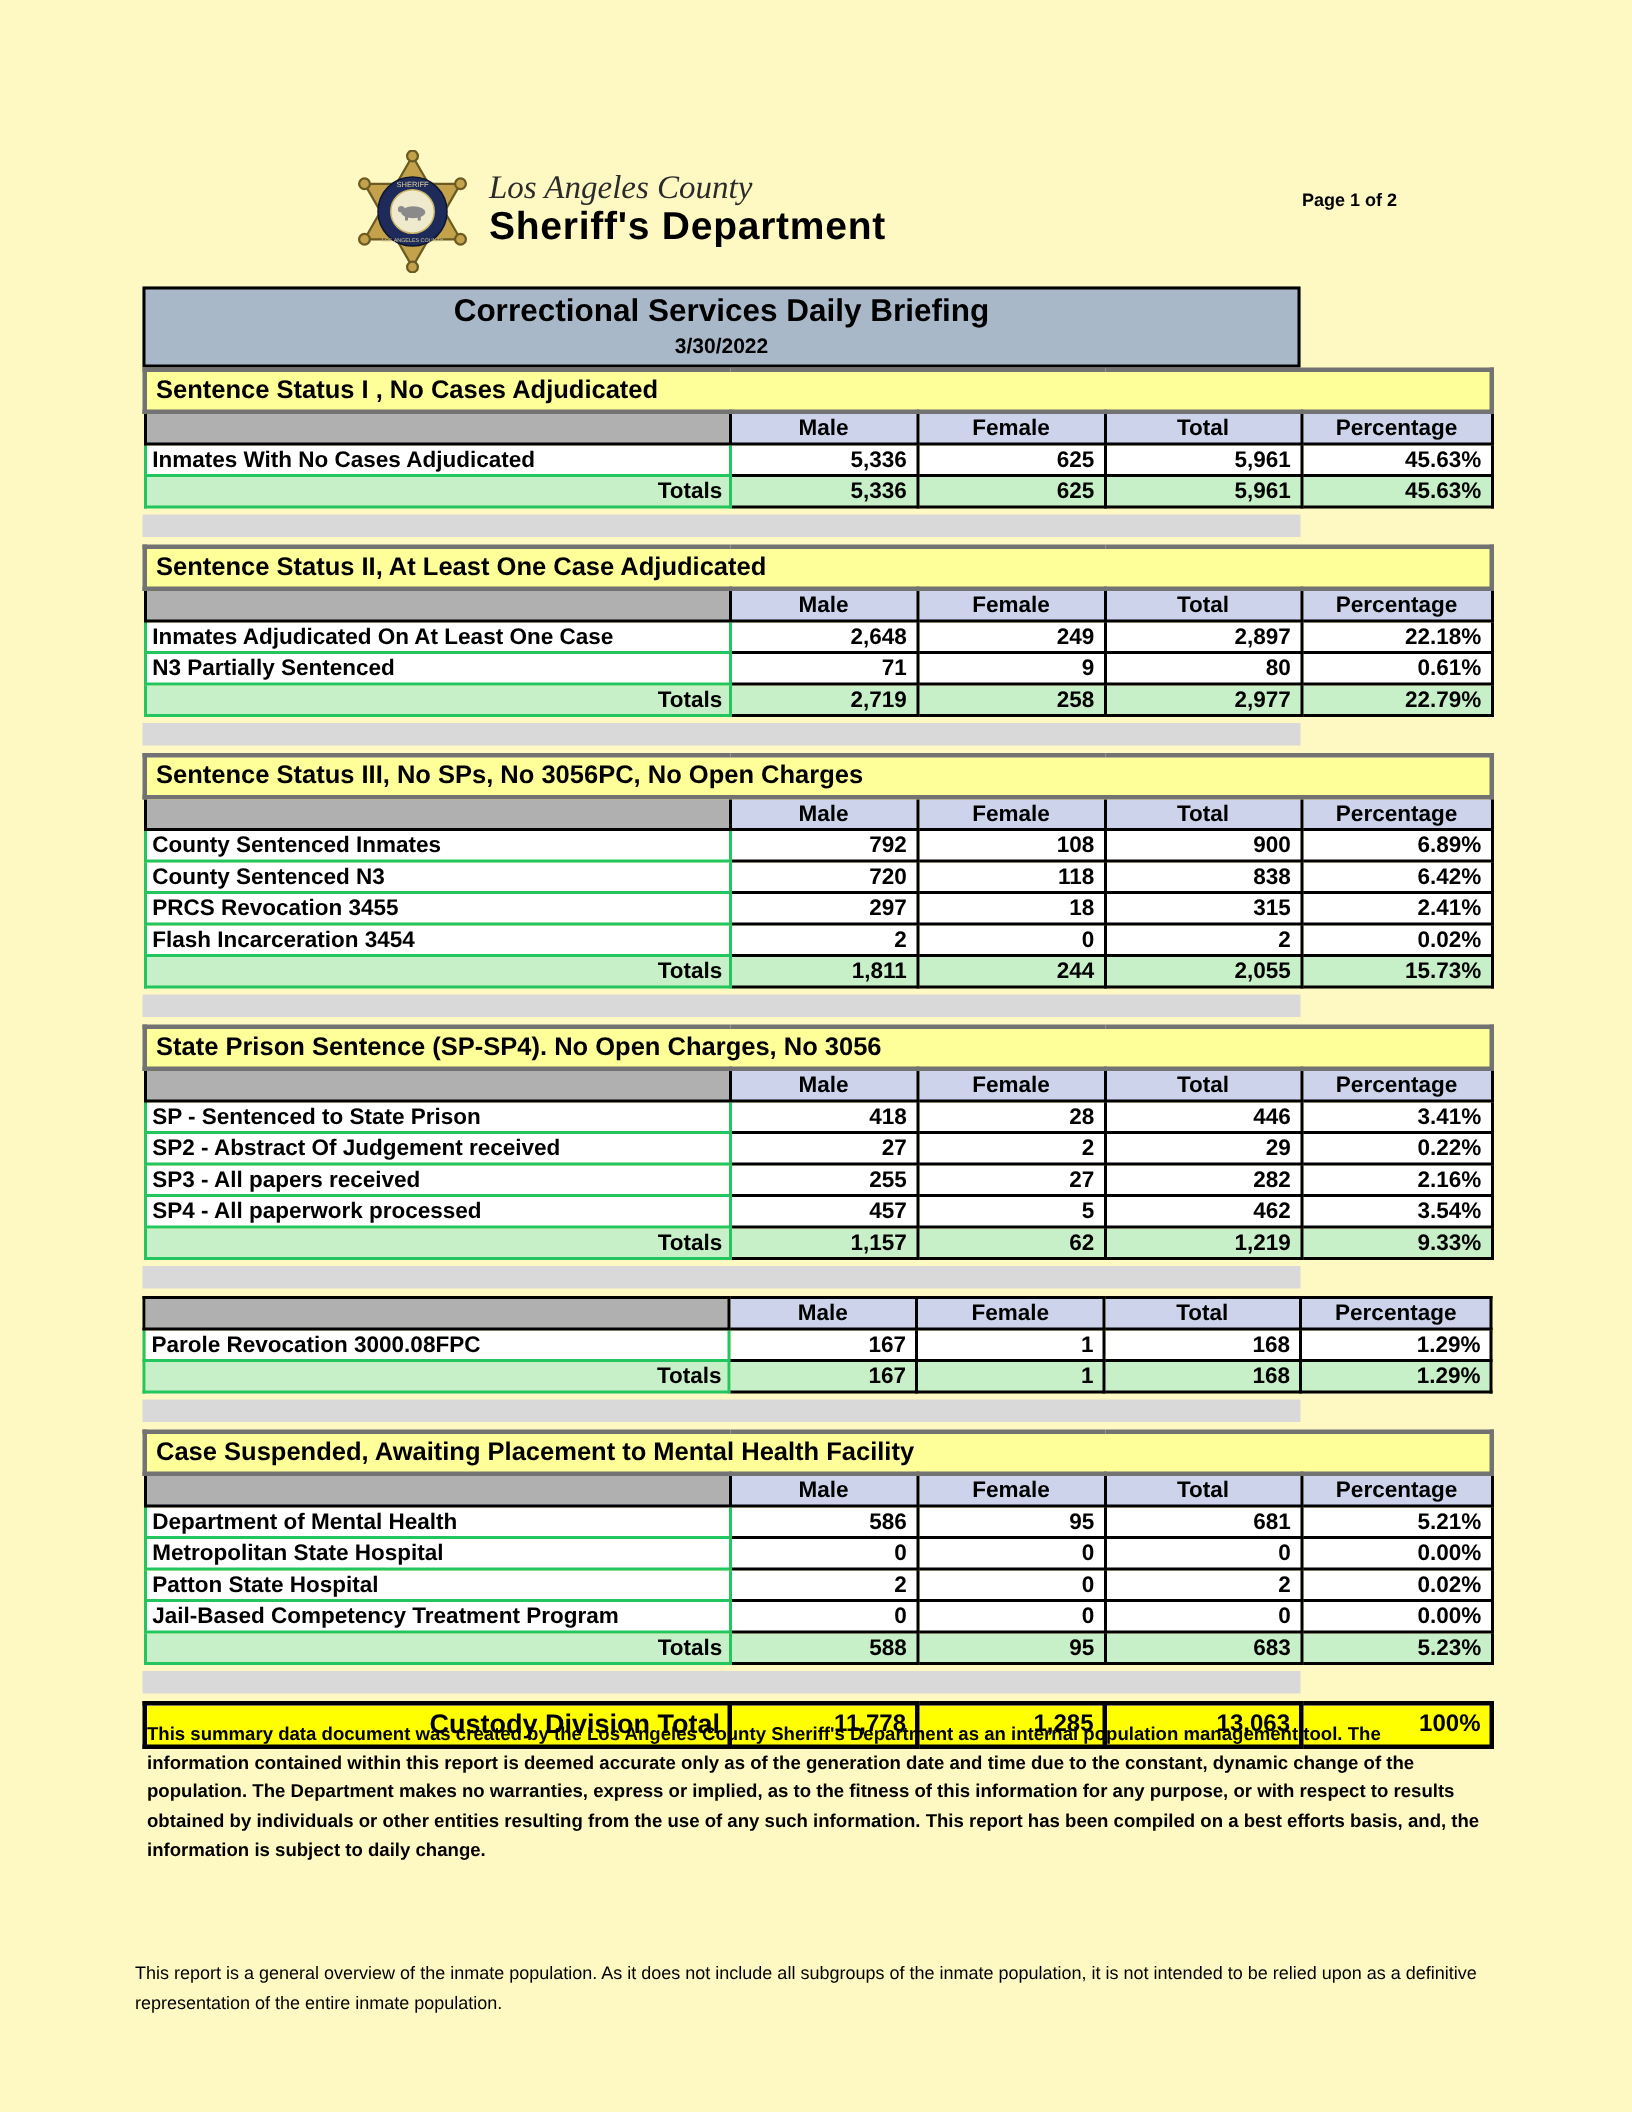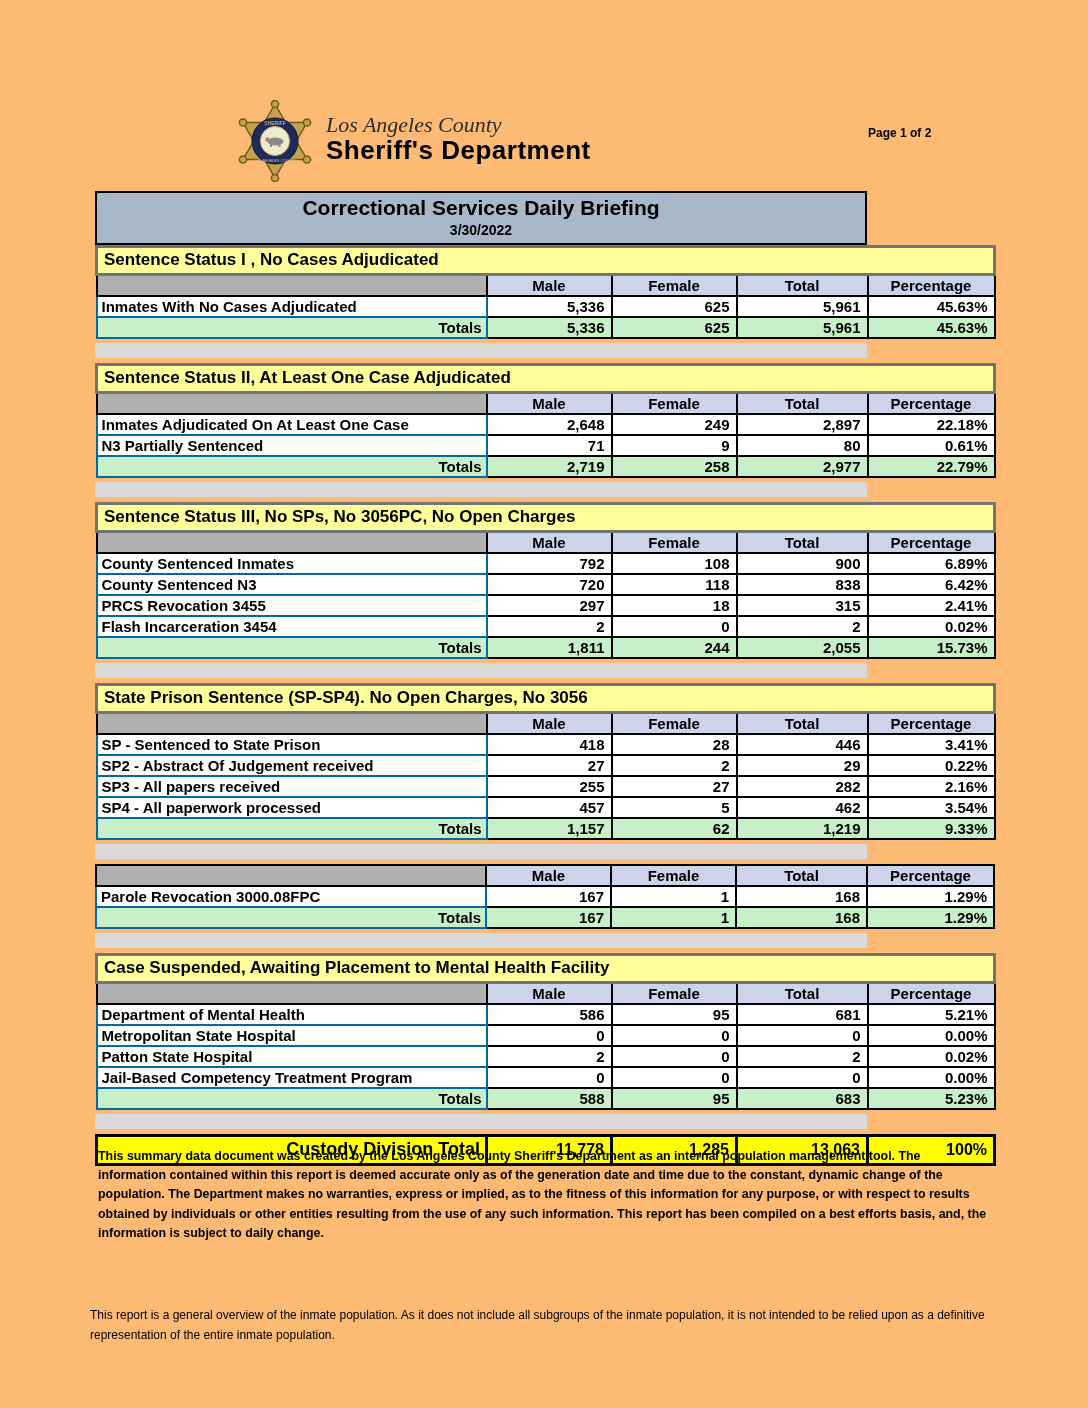--- a/index.html
+++ b/index.html
@@ -1,16 +1,16 @@
 <!DOCTYPE html>
 <html><head>
 <meta charset="utf-8">
 <style>
   html,body{margin:0;padding:0;background:#fff;}
-  .page{position:relative;width:1088px;height:1408px;background:#fdba74;
+  .page{position:relative;width:1088px;height:1408px;background:#fef9c3;
         font-family:"Liberation Sans",sans-serif;color:#000;overflow:hidden;}
 
   
   .badge{position:absolute;left:234px;top:100px;}
   .logo-text{position:absolute;left:326px;top:113px;line-height:1.05;}
   .agency1{font-family:"Liberation Serif",serif;font-style:italic;font-size:22px;color:#2b2b2b;}
   .agency2{font-family:"Liberation Sans",sans-serif;font-weight:bold;font-size:26px;color:#000;letter-spacing:.5px;margin-top:1px;}
   .pagenum{position:absolute;left:868px;top:126px;font-size:12px;font-weight:bold;}
 
   
@@ -20,21 +20,21 @@
   .title-date{font-size:14px;font-weight:bold;margin-top:2px;}
 
   table.sec{border-collapse:collapse;table-layout:fixed;width:898px;}
   col.c0{width:390px;}col.c1{width:125px;}col.c2{width:125px;}col.c3{width:131px;}col.c4{width:127px;}
   td{overflow:hidden;white-space:nowrap;}
   td.sh{background:#ffff99;border:3px solid #737373;font-size:17px;font-weight:bold;
         padding:2px 0 3px 6px;height:20px;}
   td.chx{background:#b0b0b0;border:2px solid #000;height:17px;}
   td.ch{background:#ccd3ea;border:2px solid #000;font-size:15px;font-weight:bold;text-align:center;
         padding:1px 0;height:17px;}
-  td.lbl{background:#fff;border:2px solid #0369a1;font-size:15px;font-weight:bold;text-align:left;
+  td.lbl{background:#fff;border:2px solid #22c55e;font-size:15px;font-weight:bold;text-align:left;
         padding:1px 2px 1px 4px;height:17px;}
   td.num{background:#fff;border:2px solid #000;font-size:15px;font-weight:bold;text-align:right;
         padding:1px 6px 1px 0;height:17px;}
   tr.tot td{background:#c8f0c8;}
   td.totlbl{text-align:right;padding-right:4px;}
   .spacer{height:15px;background:#d9d9d9;margin:4px 0 5px 0;}
 
   table.custody td{background:#ffff00;border:3px solid #000;padding-left:18px;}
   td.custlbl{font-size:18px;font-weight:bold;text-align:right;padding:2px 5px 3px 0;height:21px;}
   table.custody td.num{background:#ffff00;font-size:16px;padding-right:6px;}

